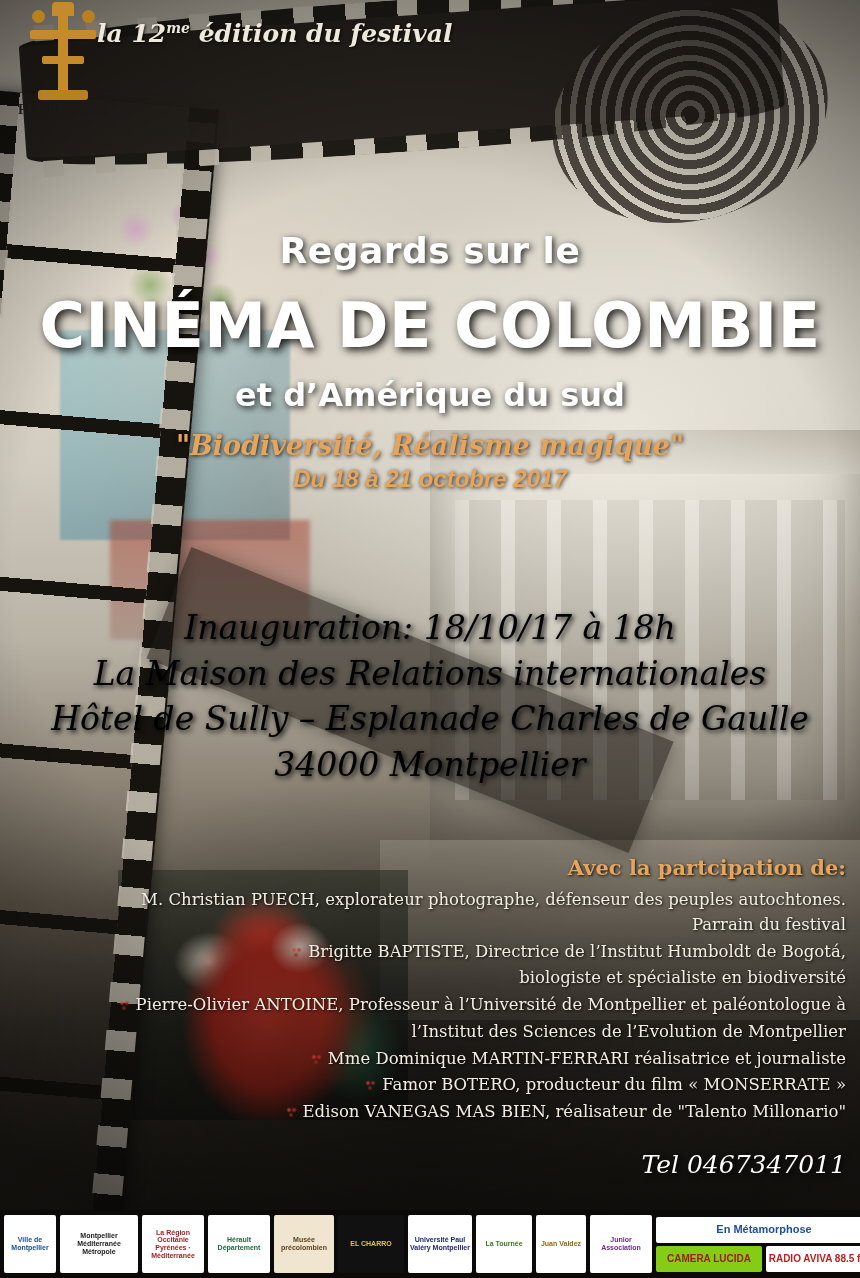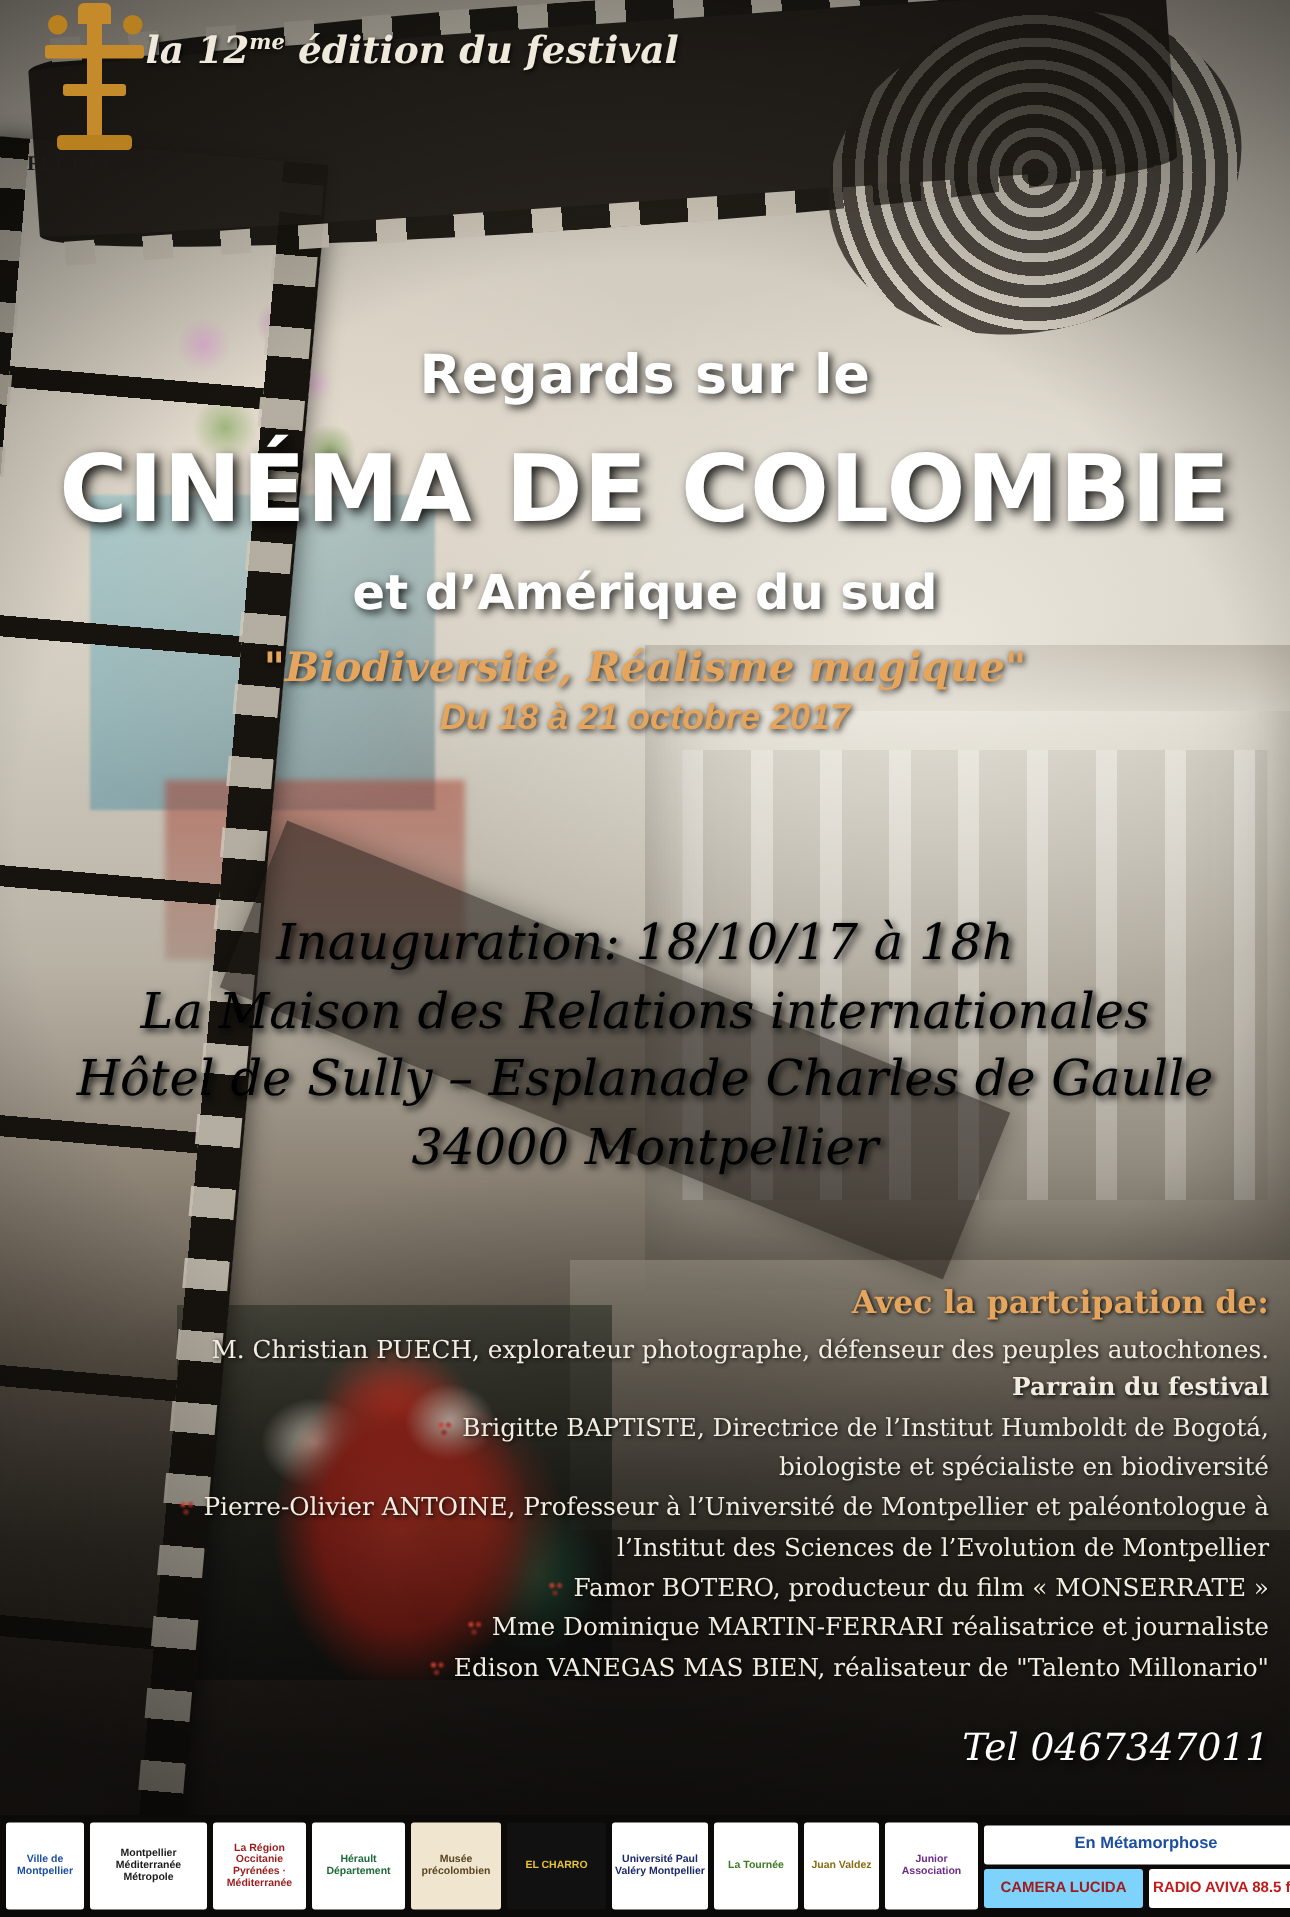--- a/index.html
+++ b/index.html
@@ -300,21 +300,21 @@
     font-size: 21px;
     font-weight: bold;
     color: #e6a55c;
     margin-bottom: 8px;
   }
   .participants .row {
     font-size: 16.5px;
     line-height: 1.5;
     margin-bottom: 2px;
   }
-  .participants .row .bold { font-weight: bold; margin-top: 20px; }
+  .participants .row .bold { font-weight: normal; margin-top: 20px; }
   .flower {
     display: inline-block;
     width: 13px; height: 12px;
     margin-right: 5px;
     vertical-align: -1px;
     border-radius: 50% 50% 50% 50%;
     background:
       radial-gradient(circle 4px at 4px 4px, #d23f33, rgba(210,63,51,0) 70%),
       radial-gradient(circle 4px at 9px 4px, #b8322a, rgba(184,50,42,0) 70%),
       radial-gradient(circle 4px at 6px 9px, #8f2a22, rgba(143,42,34,0) 70%);
@@ -359,21 +359,21 @@
   .s5 { width: 60px; background: #f0e6cf; color: #5a4422; }
   .s6 { width: 66px; background: #111111; color: #e6c23a; }
   .s7 { width: 64px; background: #ffffff; color: #1b2a6b; }
   .s8 { width: 56px; background: #ffffff; color: #3d7a24; }
   .s9 { width: 50px; background: #ffffff; color: #8a6a12; }
   .s10 { width: 62px; background: #ffffff; color: #6b2b8a; }
   .stack {
     display: flex; flex-direction: column; gap: 3px; flex: 0 0 auto;
   }
   .s11 { width: 216px; height: 26px; background: #ffffff; color: #1d4fa0; font-size: 11px; }
-  .s12 { width: 106px; height: 26px; background: #7dd3fc; color: #a01c1c; font-size: 10px; text-align: right; }
+  .s12 { width: 106px; height: 26px; background: #84cc16; color: #a01c1c; font-size: 10px; text-align: right; }
   .s13 { width: 106px; height: 26px; background: #ffffff; color: #c01c1c; font-size: 10px; }
   .stack-row { display: flex; gap: 4px; }
 </style>
 </head>
 <body>
 
 <div id="poster">
 
   <div class="bg-sky"></div>
   <div class="bg-building"></div>
@@ -450,25 +450,25 @@
 
     <div class="row">
       <span class="flower"></span><span>Pierre-Olivier ANTOINE, Professeur à l’Université de Montpellier et paléontologue à</span>
     </div>
 
     <div class="row">
       <span>l’Institut des Sciences de l’Evolution de Montpellier</span>
     </div>
 
     <div class="row">
+      <span class="flower"></span><span>Mme Dominique MARTIN-FERRARI réalisatrice et journaliste</span>
+    </div>
+
+    <div class="row">
       <span class="flower"></span><span>Famor BOTERO, producteur du film « MONSERRATE »</span>
-    </div>
-
-    <div class="row">
-      <span class="flower"></span><span>Mme Dominique MARTIN-FERRARI réalisatrice et journaliste</span>
     </div>
 
     <div class="row">
       <span class="flower"></span><span>Edison VANEGAS MAS BIEN, réalisateur de "Talento Millonario"</span>
     </div>
   </div>
 
   <div class="tel">Tel 0467347011</div>
 
   <div id="sponsors">

